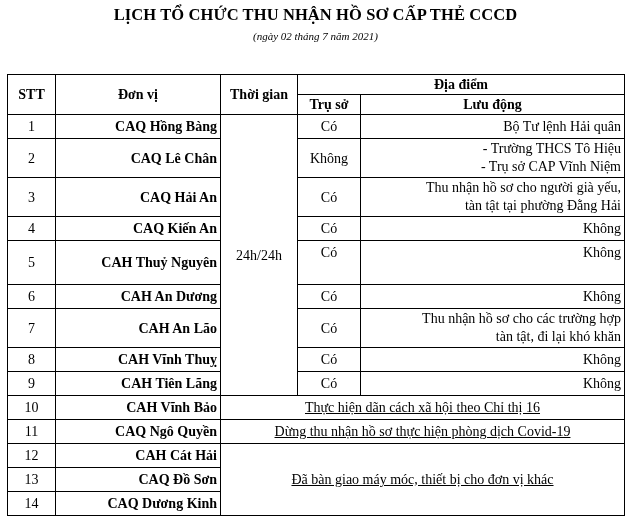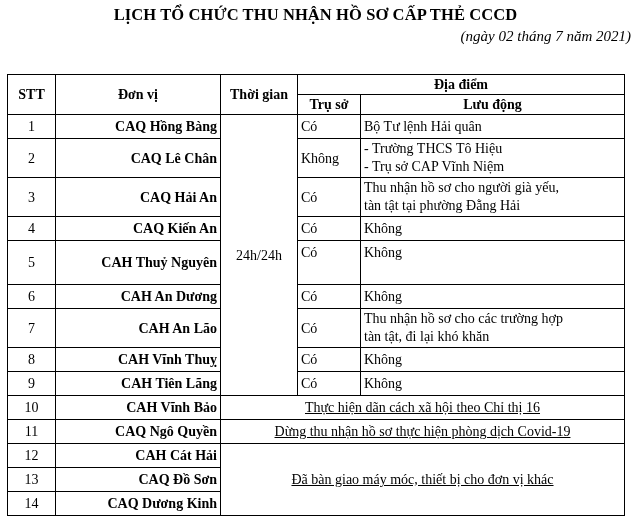--- a/index.html
+++ b/index.html
@@ -29,24 +29,23 @@
   }
   .title-line {
     font-weight: bold;
     font-size: 16.5px;
     line-height: 21px;
     letter-spacing: 0.1px;
     white-space: nowrap;
   }
   .subtitle-line {
     font-style: italic;
-    font-size: 15px;
+    font-size: 11px;
     line-height: 21px;
     margin-top: 1px;
-    text-align: right;
   }
 
   
   .table-wrap {
     position: absolute;
     left: 7px;
     top: 74px;
     width: 617px;
   }
   table.schedule {
@@ -88,25 +87,25 @@
     font-size: 15px;
     padding-left: 7px;
     white-space: nowrap;
     text-align: right;
   }
   td.time {
     text-align: center;
     font-size: 14.5px;
   }
   td.hq {
-    text-align: left;
+    text-align: center;
     font-size: 14.5px;
   }
   td.mobile {
-    text-align: left;
+    text-align: right;
     padding-left: 5px;
     font-size: 14.5px;
   }
   td.mobile .ml {
     display: block;
     line-height: 18px;
   }
   td.span-note {
     text-align: center;
     font-size: 14.5px;

